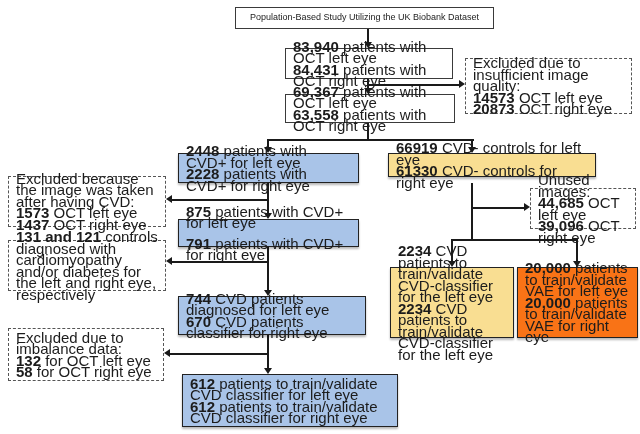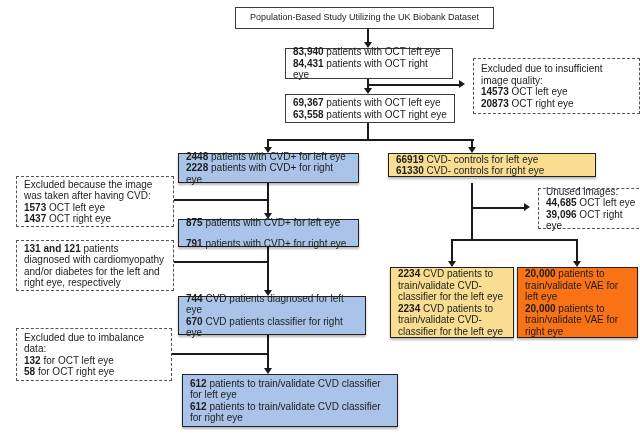--- a/index.html
+++ b/index.html
@@ -3,24 +3,24 @@
 <meta charset="utf-8">
 <style>
   html,body{margin:0;padding:0;background:#ffffff;}
   .canvas{
     position:relative;width:640px;height:434px;background:#ffffff;
     font-family:"Liberation Sans", sans-serif;color:#1c1c1c;overflow:hidden;
   }
   .box{
     position:absolute;box-sizing:border-box;background:#fff;
     display:flex;flex-direction:column;justify-content:center;
-    padding:2px 7px;font-size:10px;line-height:11.5px;
+    padding:2px 7px;font-size:15px;line-height:11.5px;
   }
   .solid{border:1.5px solid #3a3a3a;}
-  .dashed{border:1.5px dashed #555;margin-left:8px;}
+  .dashed{border:1.5px dashed #555;}
   .colored{border:1.5px solid #222;box-shadow:0 1.5px 2px rgba(0,0,0,0.28);}
   .title{align-items:center;justify-content:center;text-align:center;font-size:9px;white-space:nowrap;}
   .ln b{font-weight:bold;}
   .vline,.hline{position:absolute;background:#1a1a1a;}
   .vline{width:2px;}
   .hline{height:2px;}
   .arr{position:absolute;width:0;height:0;}
   .arr.down{border-left:4px solid transparent;border-right:4px solid transparent;border-top:6px solid #1a1a1a;}
   .arr.left{border-top:4px solid transparent;border-bottom:4px solid transparent;border-right:6px solid #1a1a1a;}
   .arr.right{border-top:4px solid transparent;border-bottom:4px solid transparent;border-left:6px solid #1a1a1a;}
@@ -104,21 +104,21 @@
     <div class="ln"><b>1573</b><span> OCT left eye</span></div>
     <div class="ln"><b>1437</b><span> OCT right eye</span></div>
   </div>
 
   <div class="box colored box-blue" style="left: 178px; top: 219px; width: 181px; height: 28px; background: rgb(169, 196, 232); gap: 9px;">
     <div class="ln"><b>875</b><span> patients with CVD+ for left eye</span></div>
     <div class="ln"><b>791</b><span> patients with CVD+ for right eye</span></div>
   </div>
 
   <div class="box dashed" style="left:8px;top:240px;width:158px;height:51px">
-    <div class="ln"><b>131 and 121</b><span> patients diagnosed with cardiomyopathy and/or diabetes for the left and right eye, respectively</span></div>
+    <div class="ln"><b>131 and 121</b><span> controls diagnosed with cardiomyopathy and/or diabetes for the left and right eye, respectively</span></div>
   </div>
 
   <div class="box dashed" style="left:530px;top:188px;width:106px;height:41px">
     <div class="ln"><b></b><span>Unused images:</span></div>
     <div class="ln"><b>44,685</b><span> OCT left eye</span></div>
     <div class="ln"><b>39,096</b><span> OCT right eye</span></div>
   </div>
 
   <div class="box colored box-blue" style="left: 178px; top: 296px; width: 188px; height: 39px; background: rgb(169, 196, 232);">
     <div class="ln"><b>744</b><span> CVD patients diagnosed for left eye</span></div>

